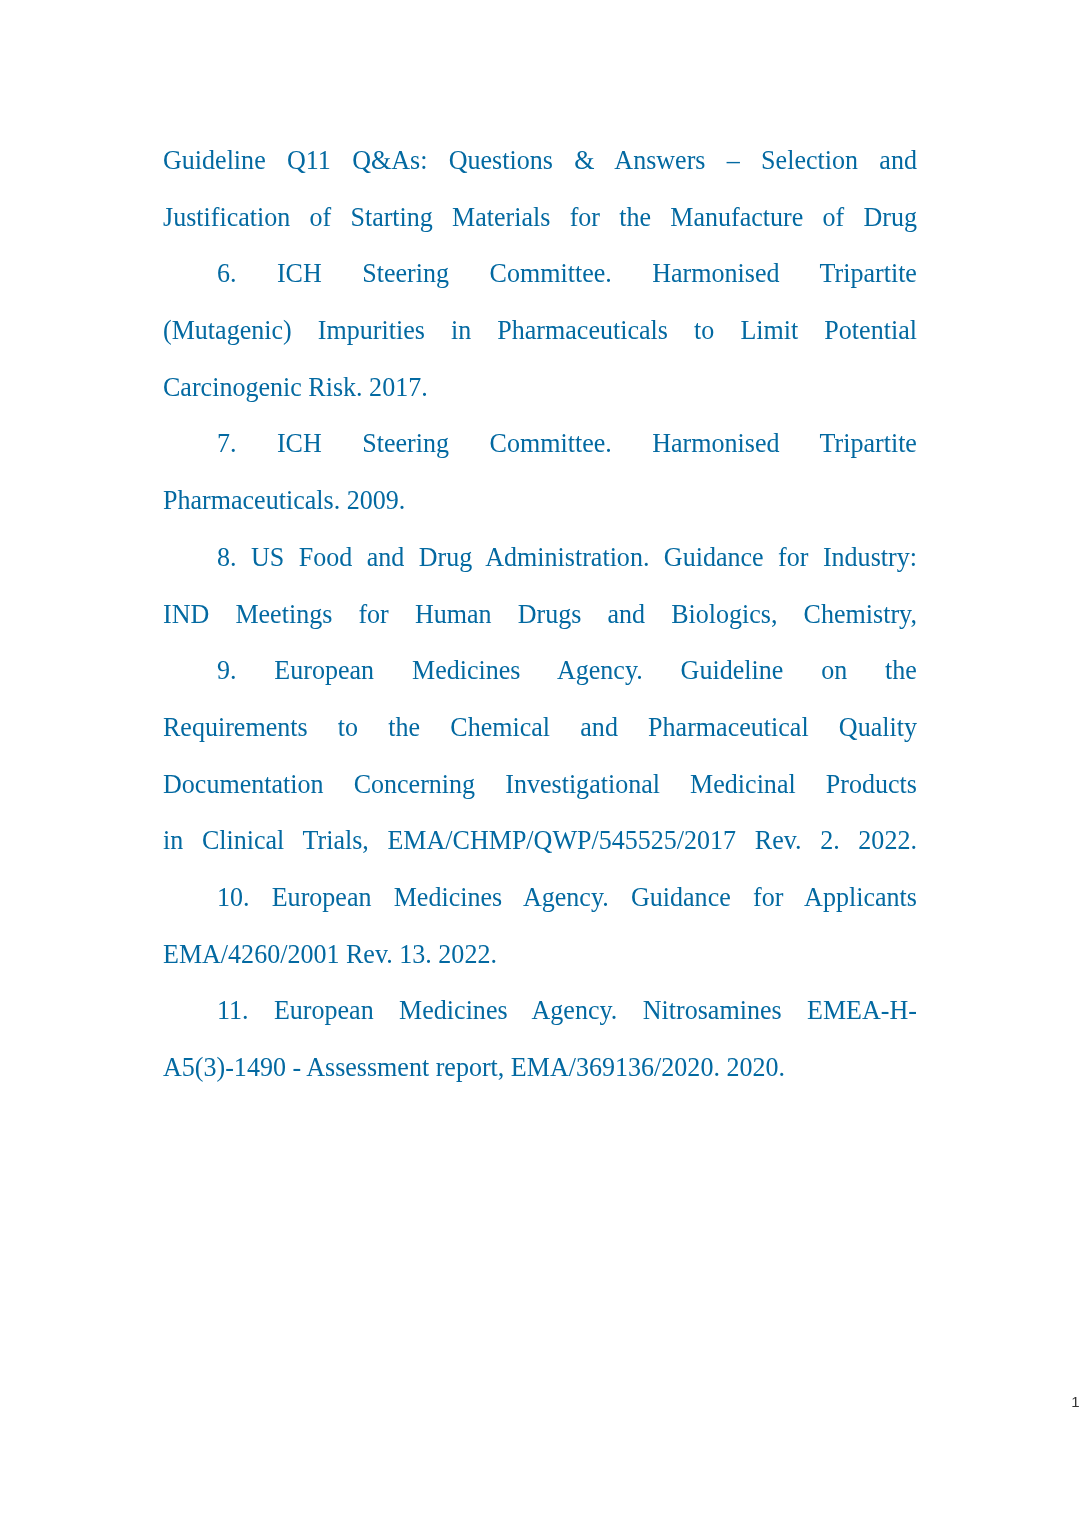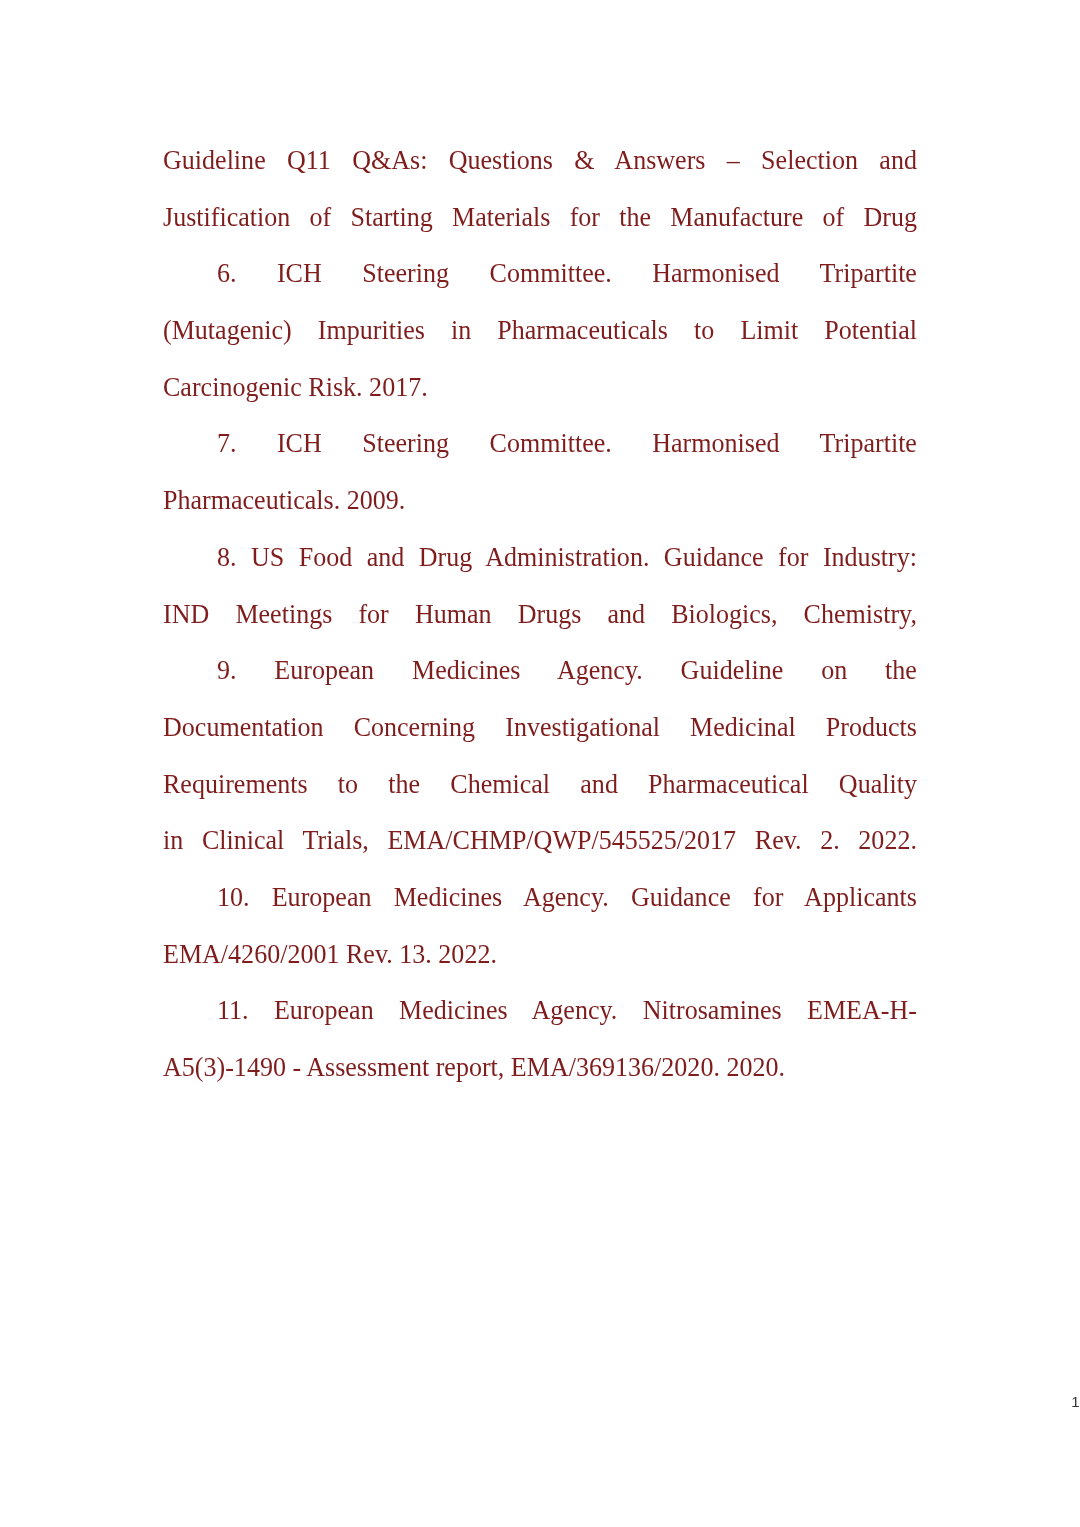--- a/index.html
+++ b/index.html
@@ -7,21 +7,21 @@
     .page {
       position: absolute; left: 0; top: 0; width: 1080px; height: 1527px;
       background: #ffffff;
     }
     .text-block {
       position: absolute; left: 163px; top: 138px; width: 754px;
     }
     .line {
       height: 56.7px; line-height: 44px;
       font-family: "Liberation Serif", "DejaVu Serif", serif;
-      font-size: 28px; color: #7f1d1d;
+      font-size: 28px; color: #0369a1;
       white-space: nowrap;
       transform-origin: left center;
     }
     .line > span.inner {
       display: block; transform: scaleX(0.93); transform-origin: left center;
       width: 810.7px;
     }
     .justify > span.inner {
       text-align: justify; text-align-last: justify;
     }
@@ -61,24 +61,24 @@
       <div class="line justify indent">
         <span class="inner">8. US Food and Drug Administration. Guidance for Industry:</span>
       </div>
       <div class="line justify">
         <span class="inner">IND Meetings for Human Drugs and Biologics, Chemistry,</span>
       </div>
       <div class="line justify indent">
         <span class="inner">9. European Medicines Agency. Guideline on the</span>
       </div>
       <div class="line justify">
-        <span class="inner">Documentation Concerning Investigational Medicinal Products</span>
+        <span class="inner">Requirements to the Chemical and Pharmaceutical Quality</span>
       </div>
       <div class="line justify">
-        <span class="inner">Requirements to the Chemical and Pharmaceutical Quality</span>
+        <span class="inner">Documentation Concerning Investigational Medicinal Products</span>
       </div>
       <div class="line justify">
         <span class="inner">in Clinical Trials, EMA/CHMP/QWP/545525/2017 Rev. 2. 2022.</span>
       </div>
       <div class="line justify indent">
         <span class="inner">10. European Medicines Agency. Guidance for Applicants</span>
       </div>
       <div class="line">
         <span class="inner">EMA/4260/2001 Rev. 13. 2022.</span>
       </div>

